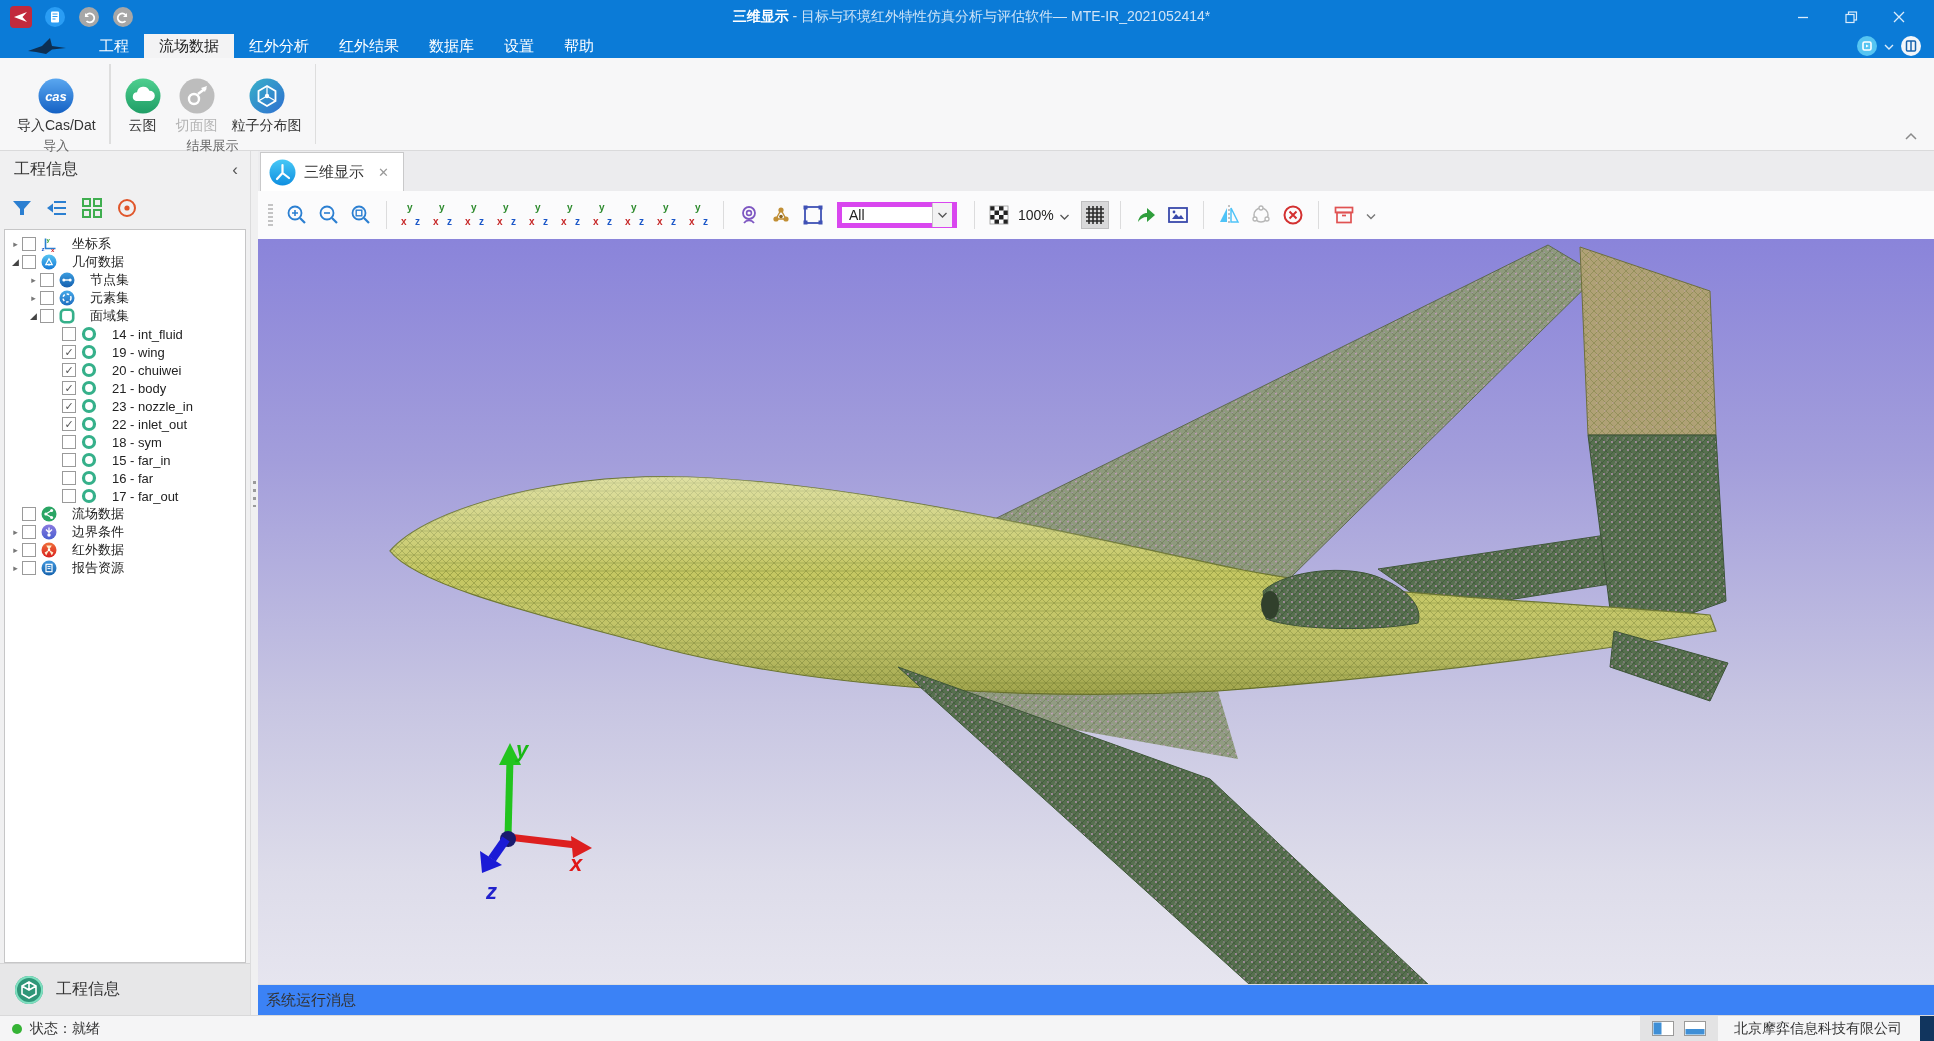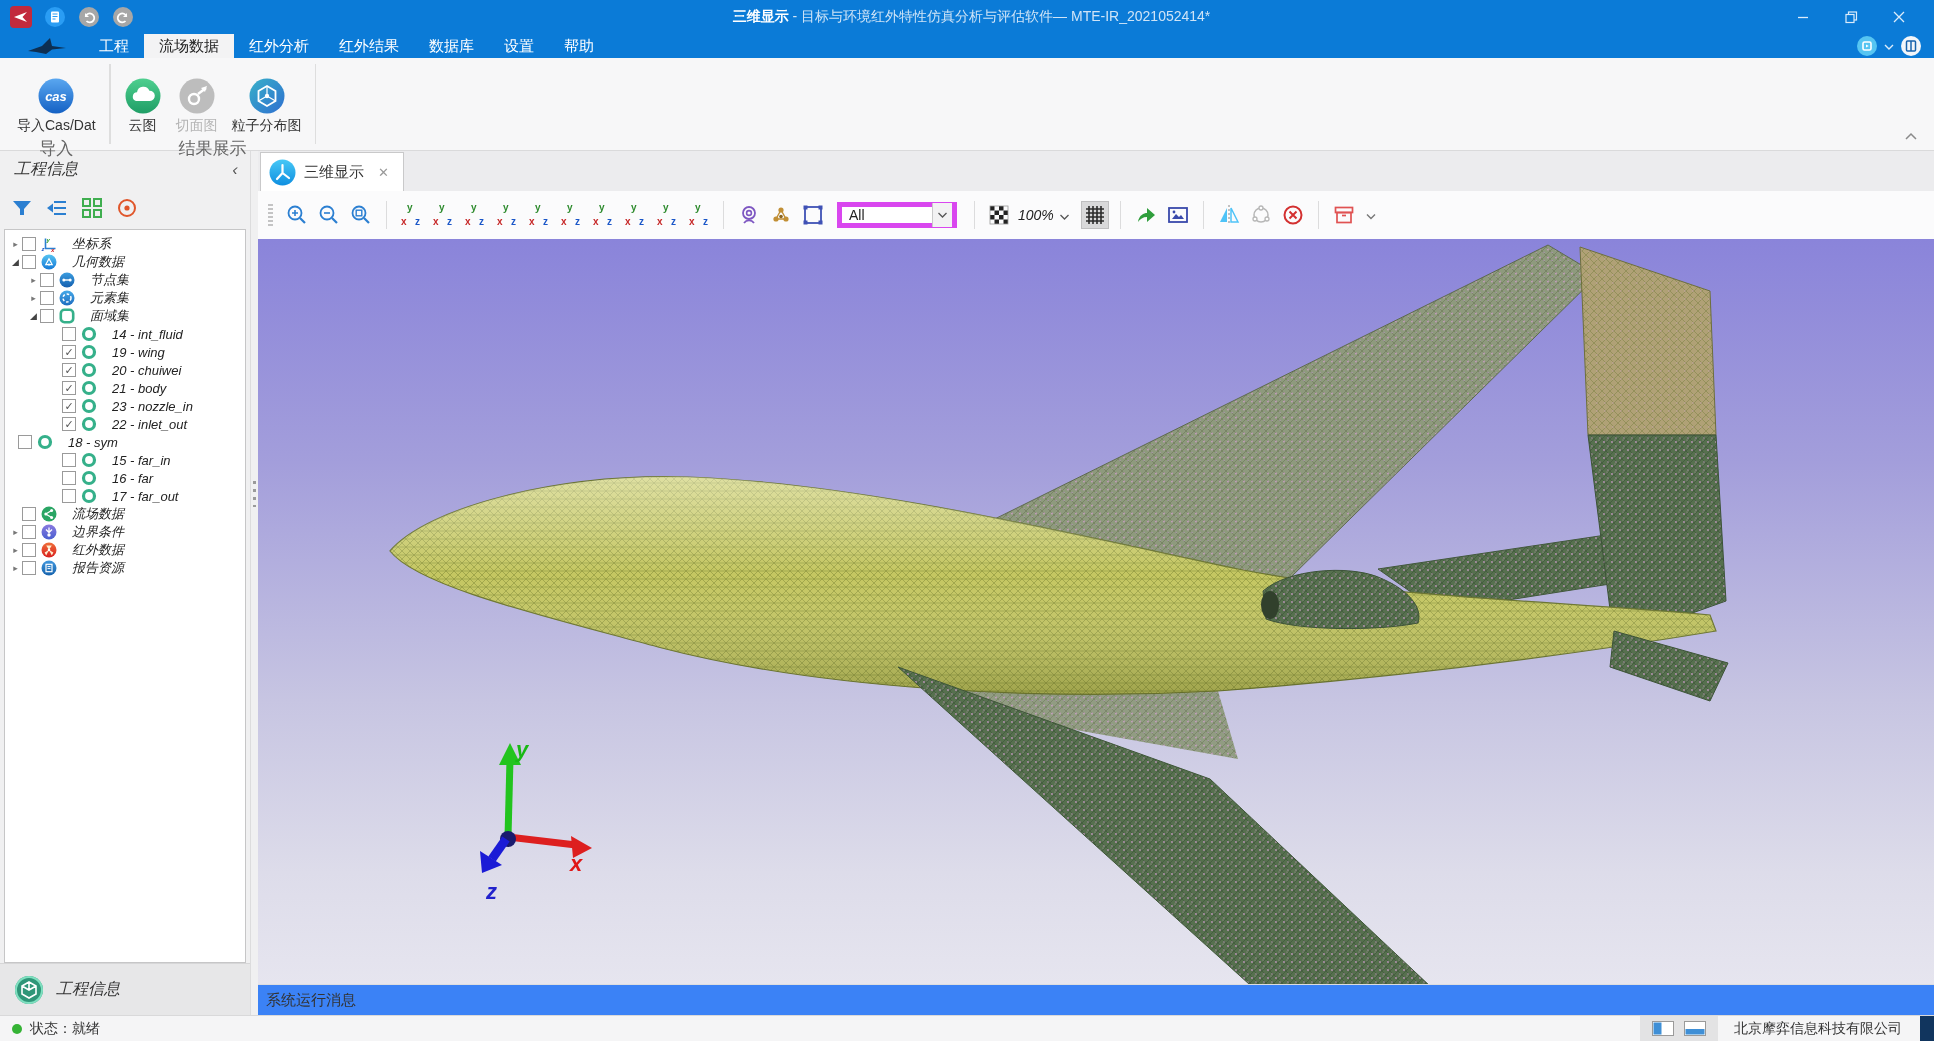--- a/index.html
+++ b/index.html
@@ -27,29 +27,29 @@
   
   .ribbon{height:93px;background:#f7f7f8;border-bottom:1px solid #dadadb;display:flex;position:relative;flex:0 0 auto;}
   .rgroups{display:flex;align-items:stretch;padding-left:4px;}
   .rgroup{display:flex;flex-direction:column;}
   .rbtns{display:flex;gap:4px;padding:18px 8px 0;flex:1;}
   .rbtn{display:flex;flex-direction:column;align-items:center;gap:2px;padding:1px 5px;cursor:pointer;}
   .rlabel{font-size:14px;color:#333;white-space:nowrap;}
   .rbtn.disabled{cursor:default;}
   .rbtn.disabled .rlabel{color:#b5b5b5;}
   .ricon{width:38px;height:38px;}
-  .rglabel{text-align:center;font-size:17px;color:#666;padding:1px 0 5px;}
+  .rglabel{text-align:center;font-size:13px;color:#666;padding:1px 0 5px;}
   .rsep{width:1px;background:#dedede;margin:6px 0;}
   .rcollapse{position:absolute;right:16px;bottom:6px;border:none;background:transparent;cursor:pointer;}
 
   
   .main{flex:1;display:flex;min-height:0;}
 
   
-  .panel{width:250px;background:#f0f0f1;display:flex;flex-direction:column;flex:0 0 auto;font-style:italic;}
+  .panel{width:250px;background:#f0f0f1;display:flex;flex-direction:column;flex:0 0 auto;}
   .phead{height:36px;display:flex;align-items:center;padding:0 12px 0 14px;font-size:16px;color:#333;}
   .pcollapse{margin-left:auto;color:#555;font-size:17px;cursor:pointer;line-height:1;}
   .ptools{height:42px;display:flex;align-items:center;gap:11px;padding-left:10px;}
   .ptool{width:24px;height:24px;border:none;background:transparent;cursor:pointer;padding:0;}
   .treebox{flex:1;margin:0 4px;background:#ffffff;border:1px solid #c6c6c7;overflow:hidden;padding-top:5px;}
   .trow{height:18px;display:flex;align-items:center;font-size:13px;color:#222;cursor:pointer;white-space:nowrap;}
   .arr{width:13px;flex:0 0 13px;text-align:center;color:#777;font-size:9px;}
   .arr.e{color:#444;}
   .cb{width:14px;height:14px;flex:0 0 14px;border:1px solid #9a9a9a;background:#fff;margin-right:5px;font-size:11px;line-height:12px;text-align:center;color:#555;}
   .ticon{width:16px;height:16px;flex:0 0 16px;margin-right:7px;}
@@ -74,21 +74,21 @@
   .tbtn.disabled{cursor:default;opacity:.9;}
   .tsep{width:1px;height:28px;background:#dcdcdd;margin:0 7px;flex:0 0 1px;}
   .grip{width:5px;height:22px;margin-right:6px;background:repeating-linear-gradient(#c4c4c5 0 2px,transparent 2px 4px);flex:0 0 5px;}
   .vbtn{width:26px;}
   .vbtn .vy{position:absolute;top:1px;left:9px;color:#2e8b2e;font-size:10px;font-weight:bold;}
   .vbtn .vx{position:absolute;bottom:2px;left:3px;color:#c62828;font-size:10px;font-weight:bold;}
   .vbtn .vz{position:absolute;bottom:2px;right:4px;color:#1a56c8;font-size:10px;font-weight:bold;}
   .combo{width:120px;height:26px;background:#fff;border:5px solid #d946ef;display:flex;align-items:center;margin:0 6px;}
   .combo .cval{flex:1;font-size:14px;color:#222;padding-left:7px;}
   .combo .cbtn{width:20px;height:24px;border-left:1px solid #c9c9ca;background:#f2f2f3;display:flex;align-items:center;justify-content:center;}
-  .pct{font-size:14px;color:#222;margin:0 2px;font-style:italic;}
+  .pct{font-size:14px;color:#222;margin:0 2px;}
 
   .viewport{flex:1;min-height:0;background:linear-gradient(#8a84da 0%,#a39edb 30%,#c7c5e2 62%,#dddcea 85%,#e6e5ef 100%);position:relative;overflow:hidden;}
   .viewport svg.scene{position:absolute;left:0;top:0;}
 
   .msgbar{height:31px;background:#3b82f6;border-top:1px solid #dddddf;display:flex;align-items:center;padding-left:8px;font-size:15px;color:#333;flex:0 0 auto;}
 
   
   .statusbar{height:26px;background:#f5f5f6;border-top:1px solid #d9d9da;display:flex;align-items:center;padding-left:12px;flex:0 0 auto;font-size:14px;color:#333;}
   .sdot{width:10px;height:10px;border-radius:50%;background:#35b335;margin-right:8px;flex:0 0 10px;}
   .sspacer{flex:1;}
@@ -429,21 +429,21 @@
           <div class="trow" style="padding-left:44px">
        <span class="arr"></span>
        <span class="cb">✓</span>
        <span class="ticon">
               <svg viewBox="0 0 16 16">
                 <circle cx="8" cy="8" r="5.5" fill="none" stroke="#35b08a" stroke-width="3.2"></circle>
               </svg>
             </span>
        <span class="tlabel">22 - inlet_out</span>
      </div>
-          <div class="trow" style="">
+          <div class="trow" style="padding-left:44px">
        <span class="arr"></span>
        <span class="cb"></span>
        <span class="ticon">
               <svg viewBox="0 0 16 16">
                 <circle cx="8" cy="8" r="5.5" fill="none" stroke="#35b08a" stroke-width="3.2"></circle>
               </svg>
             </span>
        <span class="tlabel">18 - sym</span>
      </div>
           <div class="trow" style="padding-left:44px">

